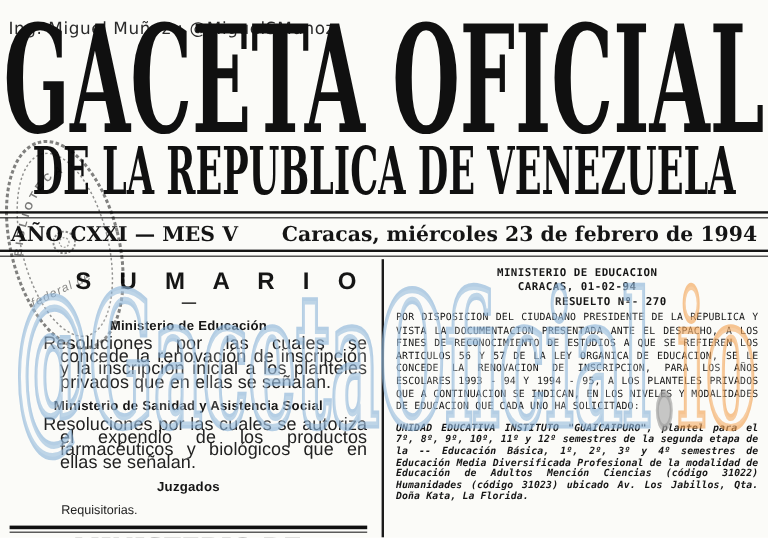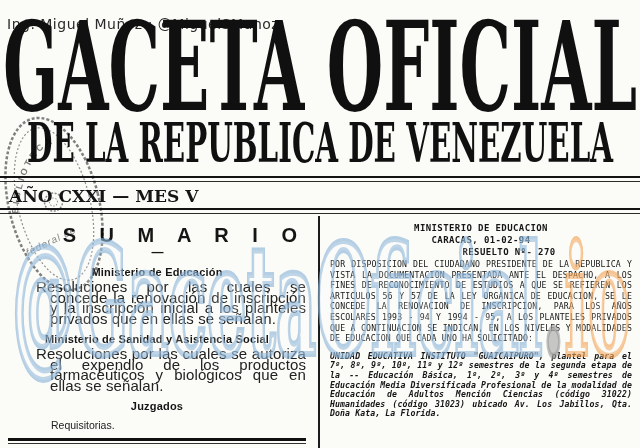--- a/index.html
+++ b/index.html
@@ -110,20 +110,21 @@
   <svg class="masthead-svg" width="640" height="104">
     <text x="3" y="100" font-family="DejaVu Serif, serif" font-weight="bold" font-size="124" fill="#101010" textLength="634" lengthAdjust="spacingAndGlyphs">GACETA OFICIAL</text>
   </svg>
   <svg class="subtitle-svg" width="640" height="62">
     <text x="27" y="50" font-family="DejaVu Serif, serif" font-weight="bold" font-size="55" fill="#101010" textLength="586" lengthAdjust="spacingAndGlyphs">DE LA REPUBLICA DE VENEZUELA</text>
   </svg>
 
   <div class="rule-double-a"></div>
   <div class="dateline">
     <span>AÑO CXXI — MES V</span>
+    <span>Caracas, miércoles 23 de febrero de 1994</span>
   </div>
   <div class="rule-double-b"></div>
 
   <div class="vdivider"></div>
 
   <div class="leftcol">
     <div class="sumario-title">S U M A R I O</div>
     <div class="sumario-dash">—</div>
 
     <div class="sec-heading">Ministerio de Educación</div>

